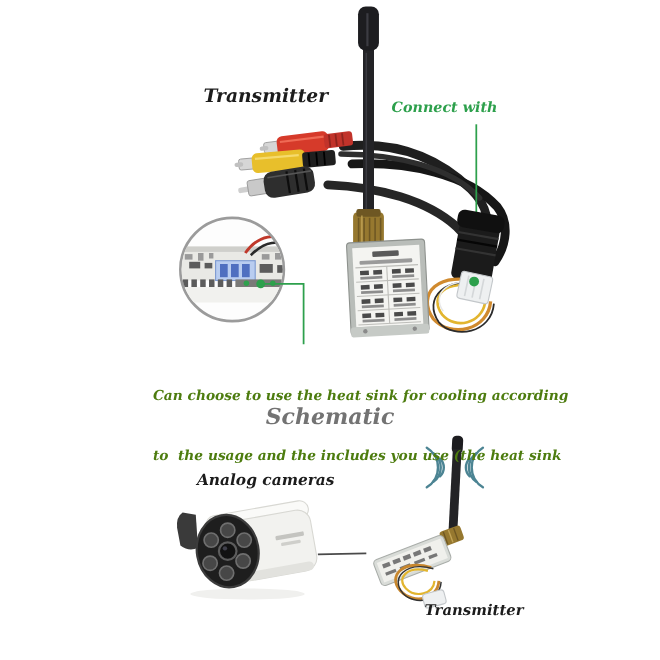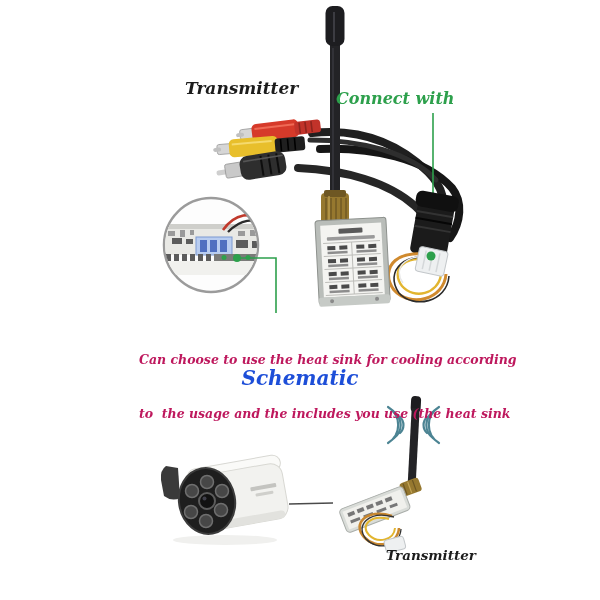--- a/index.html
+++ b/index.html
@@ -2,23 +2,23 @@
 <html><head>
 <meta charset="utf-8">
 <style>
   html,body{margin:0;padding:0;}
   body{width:600px;height:600px;background:#ffffff;overflow:hidden;
        font-family:"DejaVu Serif", serif;}
   .stage{position:relative;width:484px;height:600px;background:#fff;}
   .stage svg{position:absolute;left:0;top:0;}
   .txt{position:absolute;font-style:italic;font-weight:bold;white-space:pre;}
   .title{left:185px;top:36px;font-size:17px;line-height:21px;color:#1c1c1c;}
-  .connect-note{left:336px;top:61px;font-size:16px;line-height:15px;color:#2da04c;}
-  .heatsink-note{left:139px;top:315px;font-size:12.5px;line-height:18px;color:#be185d;}
-  .schematic-title{left:0;top:366px;width:600px;text-align:center;font-size:20px;color:#1d4ed8;}
+  .connect-note{left:356px;top:61px;font-size:13px;line-height:15px;color:#2da04c;}
+  .heatsink-note{left:139px;top:315px;font-size:12.5px;line-height:18px;color:#4d7c0f;}
+  .schematic-title{left:0;top:366px;width:600px;text-align:center;font-size:20px;color:#737373;}
   .camera-label{left:179px;top:429px;font-size:14px;color:#1c1c1c;}
   .tx-label{left:386px;top:547px;font-size:13.5px;color:#1c1c1c;}
 </style>
 </head>
 <body>
 
 <div class="stage">
 
   <svg width="600" height="600" viewBox="0 0 600 600">
     <defs>
@@ -293,16 +293,17 @@
     <div>Connect with</div>
   </div>
 
   <div class="txt heatsink-note">
     <div>Can choose to use the heat sink for cooling according</div>
     <div>to  the usage and the includes you use (the heat sink</div>
   </div>
 
   <div class="txt schematic-title">Schematic</div>
 
+  <div class="txt camera-label">Analog cameras</div>
 
   <div class="txt tx-label">Transmitter</div>
 
 </div>
 
 </body></html>

